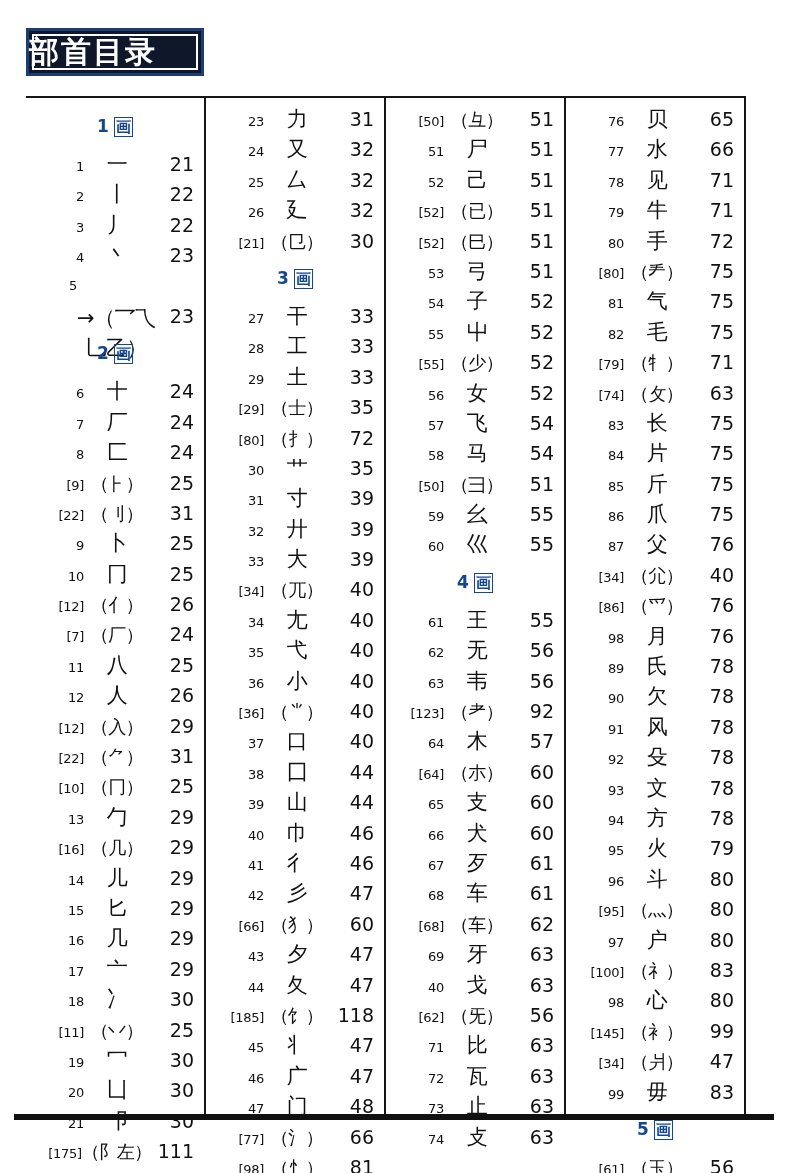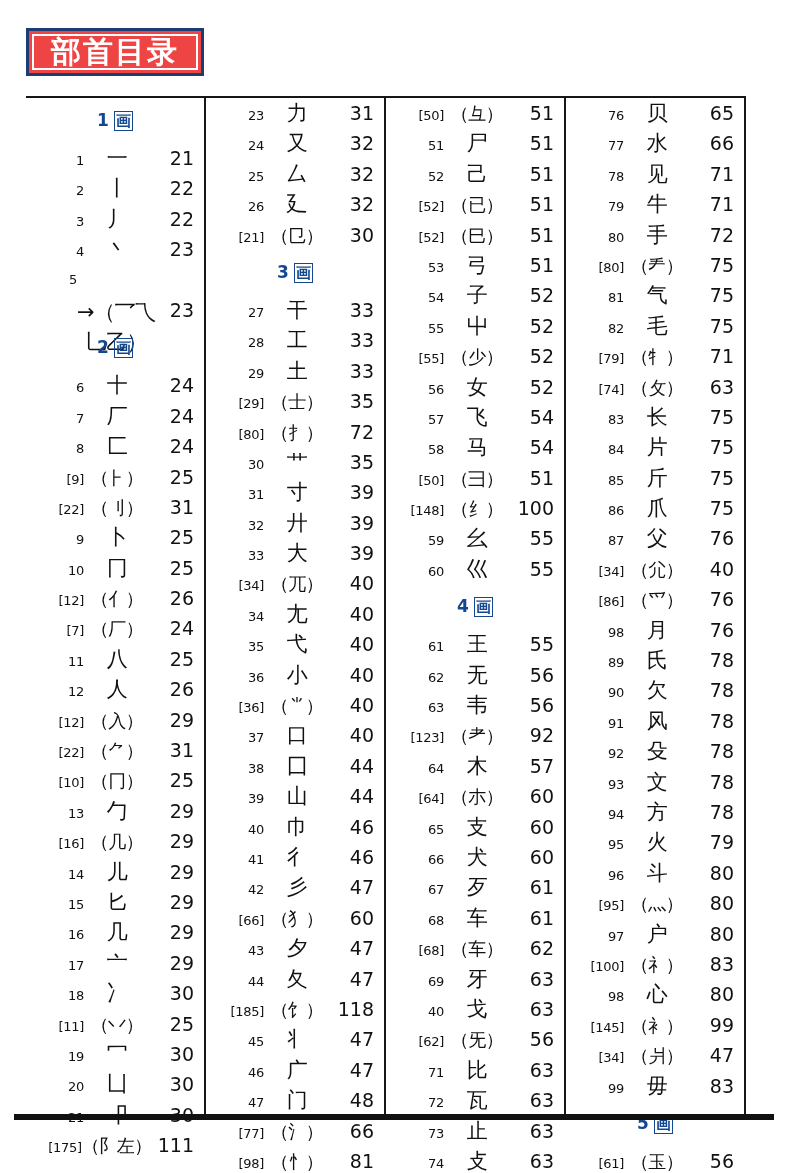--- a/index.html
+++ b/index.html
@@ -16,26 +16,26 @@
     overflow: hidden;
   }
 
   
   .title-banner {
     position: absolute;
     left: 26px;
     top: 28px;
     width: 178px;
     height: 48px;
-    background: #ef4444;
+    background: #0f172a;
     border: 3px solid #1b3d73;
     box-sizing: border-box;
     display: flex;
     align-items: center;
-    justify-content: center;
+    justify-content: flex-start;
   }
   .title-banner .inner-rule {
     position: absolute;
     left: 3px;
     top: 3px;
     right: 3px;
     bottom: 3px;
     border: 2px solid #ffffff;
     box-sizing: border-box;
     pointer-events: none;
@@ -58,20 +58,21 @@
     top: 96px;
     width: 738px;
     height: 1018px;
     display: flex;
   }
   .column {
     width: 180px;
     box-sizing: border-box;
     border-top: 2px solid #161616;
     border-right: 2px solid #161616;
+    padding-top: 6px;
     position: relative;
   }
   .column:first-child {
     border-left: none;
   }
 
   
   .stroke-head {
     text-align: center;
     color: #13478f;
@@ -559,25 +560,20 @@
         <span class="idx">58</span>
         <span class="rad">马</span>
         <span class="pg">54</span>
       </div>
       <div class="entry">
         <span class="idx bracket">[50]</span>
         <span class="rad paren">（彐）</span>
         <span class="pg">51</span>
       </div>
       <div class="entry">
-        <span class="idx bracket">[148]</span>
-        <span class="rad paren">（纟）</span>
-        <span class="pg">100</span>
-      </div>
-      <div class="entry">
         <span class="idx">59</span>
         <span class="rad">幺</span>
         <span class="pg">55</span>
       </div>
       <div class="entry">
         <span class="idx">60</span>
         <span class="rad">巛</span>
         <span class="pg">55</span>
       </div>
       <div class="stroke-head"><span class="num">4</span><span class="hua">画</span></div>

